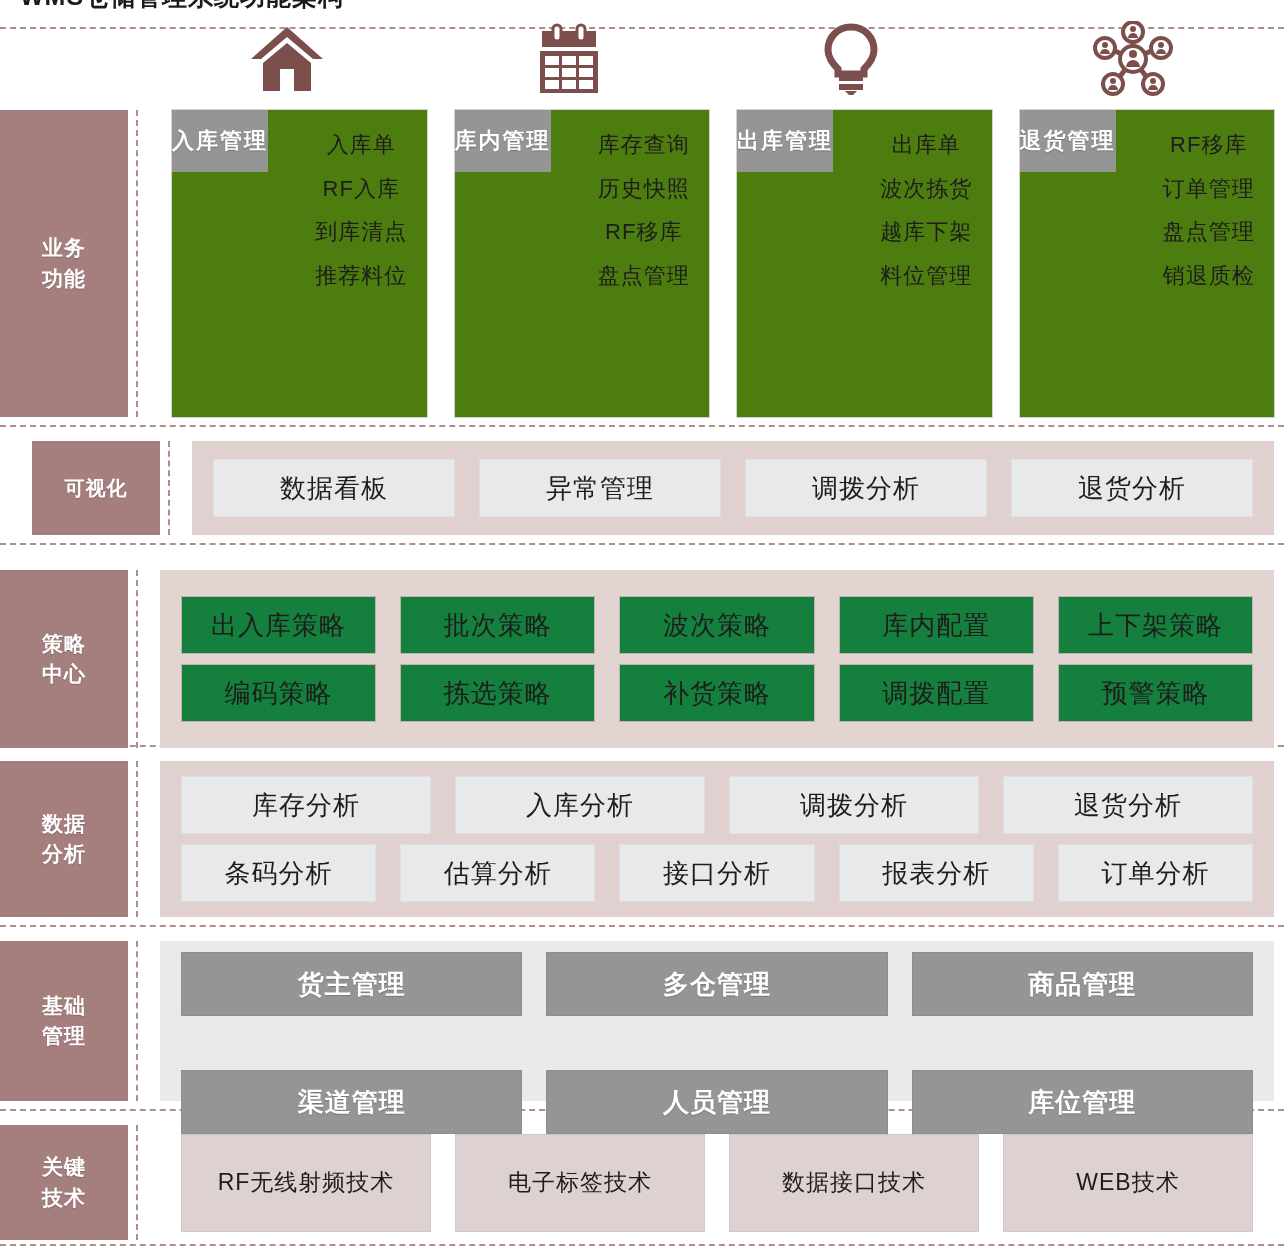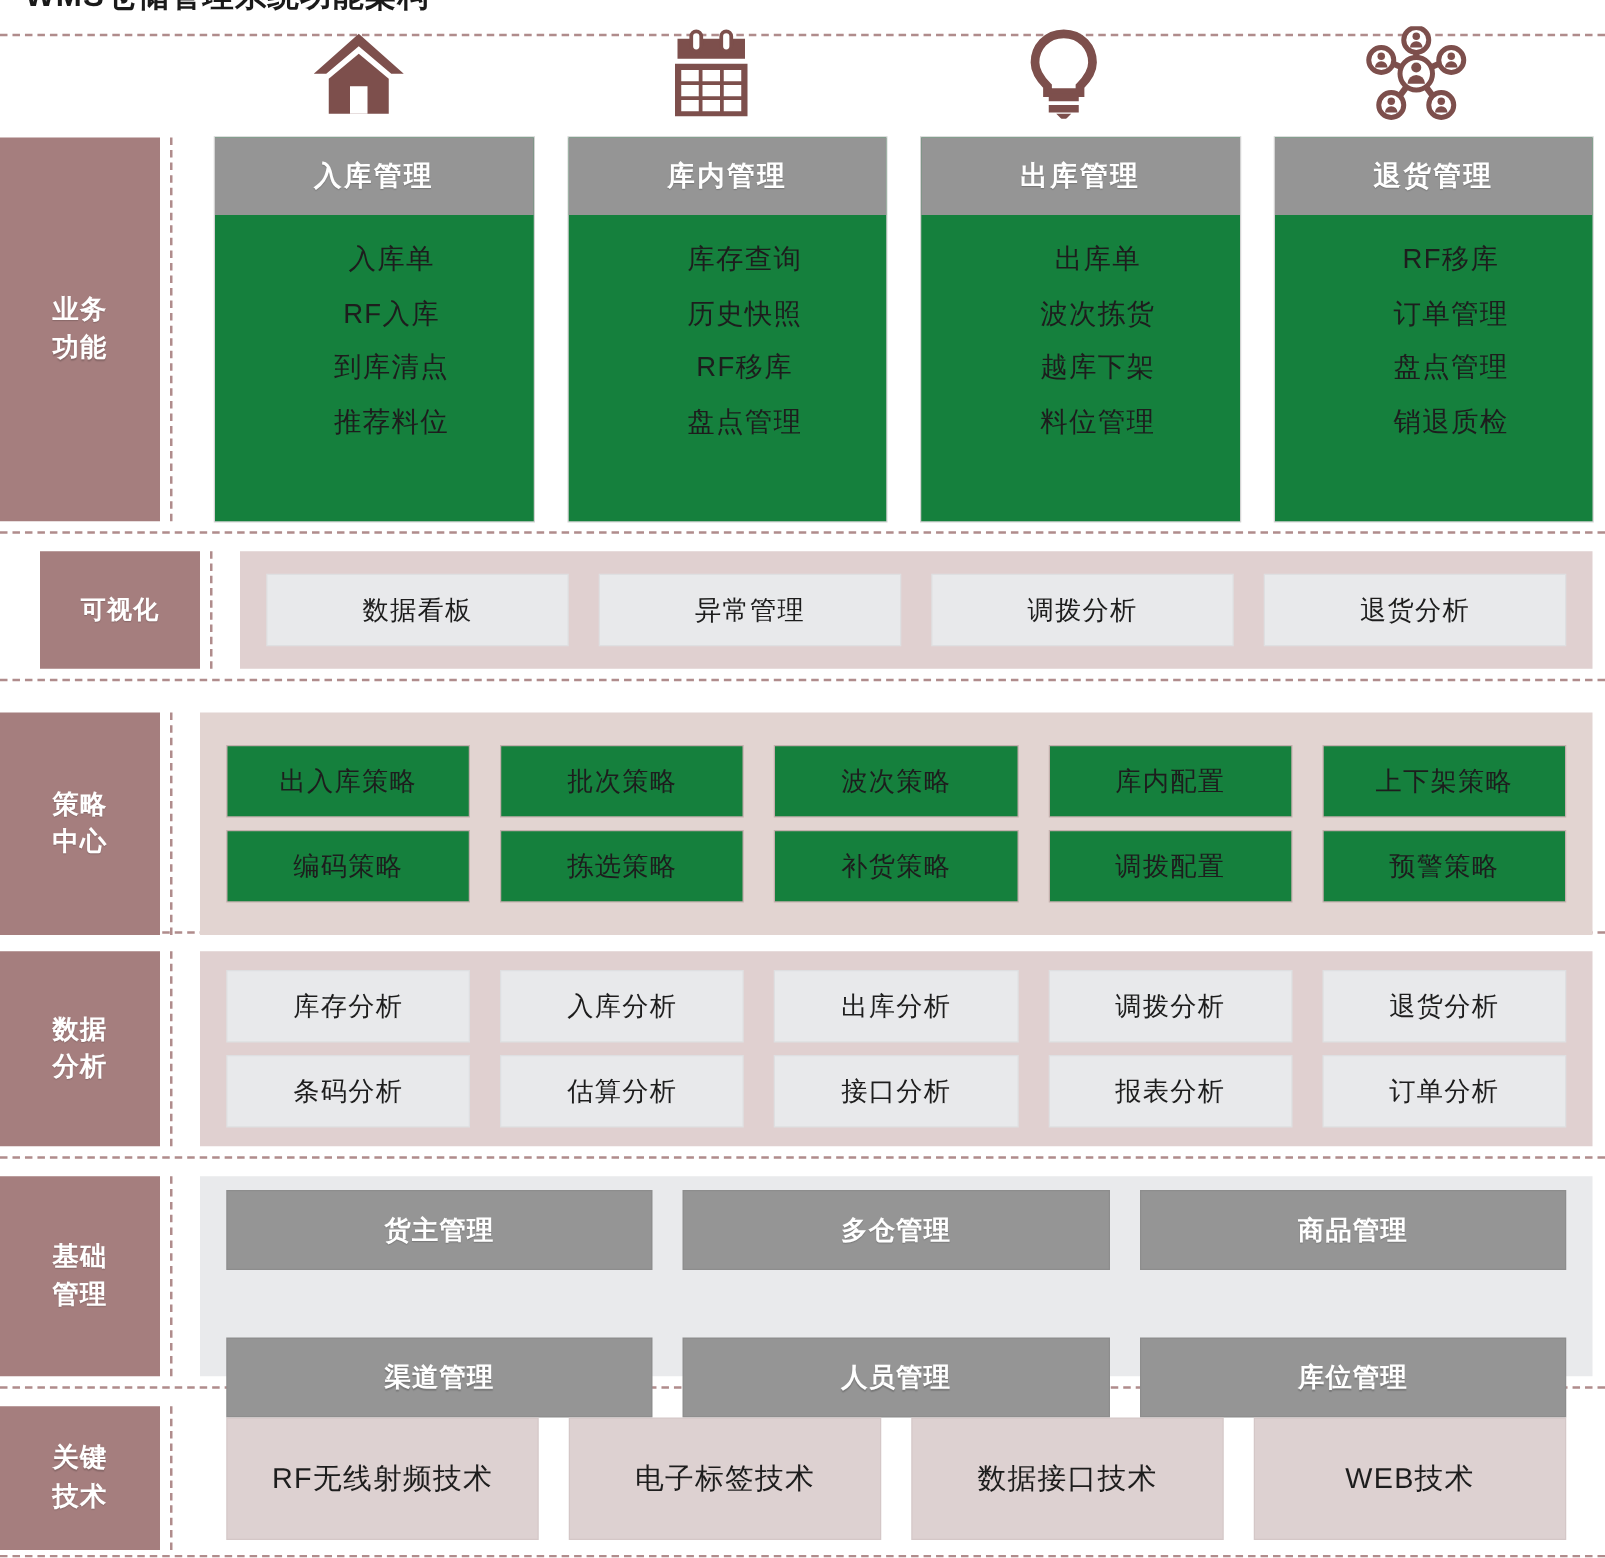--- a/index.html
+++ b/index.html
@@ -76,23 +76,23 @@
     width: 1128px; height: 86px;
     display: flex;
   }
   .icon-cell { flex: 1 1 0; display: flex; align-items: center; justify-content: center; }
   .icon-cell svg { display: block; }
 
   
   .biz-wrap { display: flex; gap: 28px; padding: 0 10px 0 18px; width: 100%; }
   .card {
     flex: 1 1 0;
-    background: #15803d;
-    display: flex;
-    flex-direction: column;
+    background: #4d7c0f;
+    display: flex;
+    flex-direction: row;
     box-shadow: 0 0 0 1px #d3d3d3;
   }
   .card-head {
     background: #959595;
     color: #fff;
     font-size: 22px;
     font-weight: bold;
     letter-spacing: 2px;
     height: 62px;
     display: flex;
@@ -136,21 +136,21 @@
     justify-content: space-between;
   }
   .chips.two-row { flex-direction: column; gap: 12px; padding: 16px 22px; }
   .chip-row { display: flex; gap: 26px; width: 100%; }
 
   .chip {
     flex: 1 1 0;
     display: flex;
     align-items: center;
     justify-content: center;
-    font-size: 21px;
+    font-size: 26px;
     letter-spacing: 1px;
     text-align: center;
   }
   .chip.light { background: #e8e9eb; color: #1d1d1d; height: 56px; box-shadow: 0 0 0 1px #dedfe1; }
   .chip.mauve { background: #15803d; color: #1d1d1d; height: 56px; box-shadow: 0 0 0 1px #c3afad; }
   .chip.darkgray { background: #959595; color: #ffffff; height: 62px; font-weight: bold;
                    text-shadow: 0 1px 1px rgba(0,0,0,.2); box-shadow: 0 0 0 1px #8d8d8d; margin-top: 44px; }
   .chip.tech { background: #ddd1d1; color: #1d1d1d; height: 96px; font-size: 23px;
                box-shadow: 0 0 0 1px #d4c7c7; text-align: center; }
 
@@ -360,21 +360,20 @@
       <span><span>数据</span><br>
             <span>分析</span></span>
     </div>
     <div class="vdash"></div>
     <div class="body">
       <div class="band rose">
         <div class="chips two-row">
           <div class="chip-row">
             <div class="chip light">库存分析</div>
             <div class="chip light">入库分析</div>
-            <div class="chip light">出库分析</div>
             <div class="chip light">调拨分析</div>
             <div class="chip light">退货分析</div>
           </div>
           <div class="chip-row">
             <div class="chip light">条码分析</div>
             <div class="chip light">估算分析</div>
             <div class="chip light">接口分析</div>
             <div class="chip light">报表分析</div>
             <div class="chip light">订单分析</div>
           </div>

